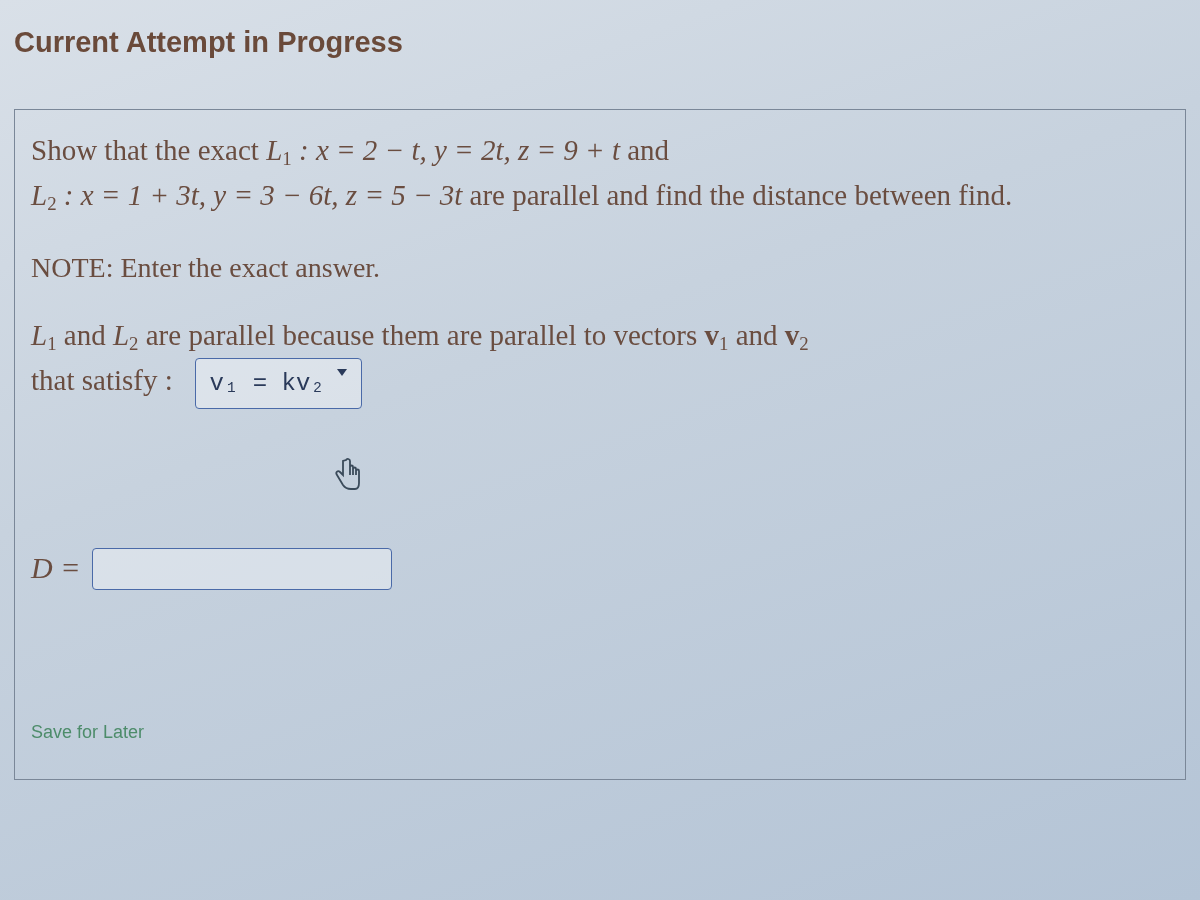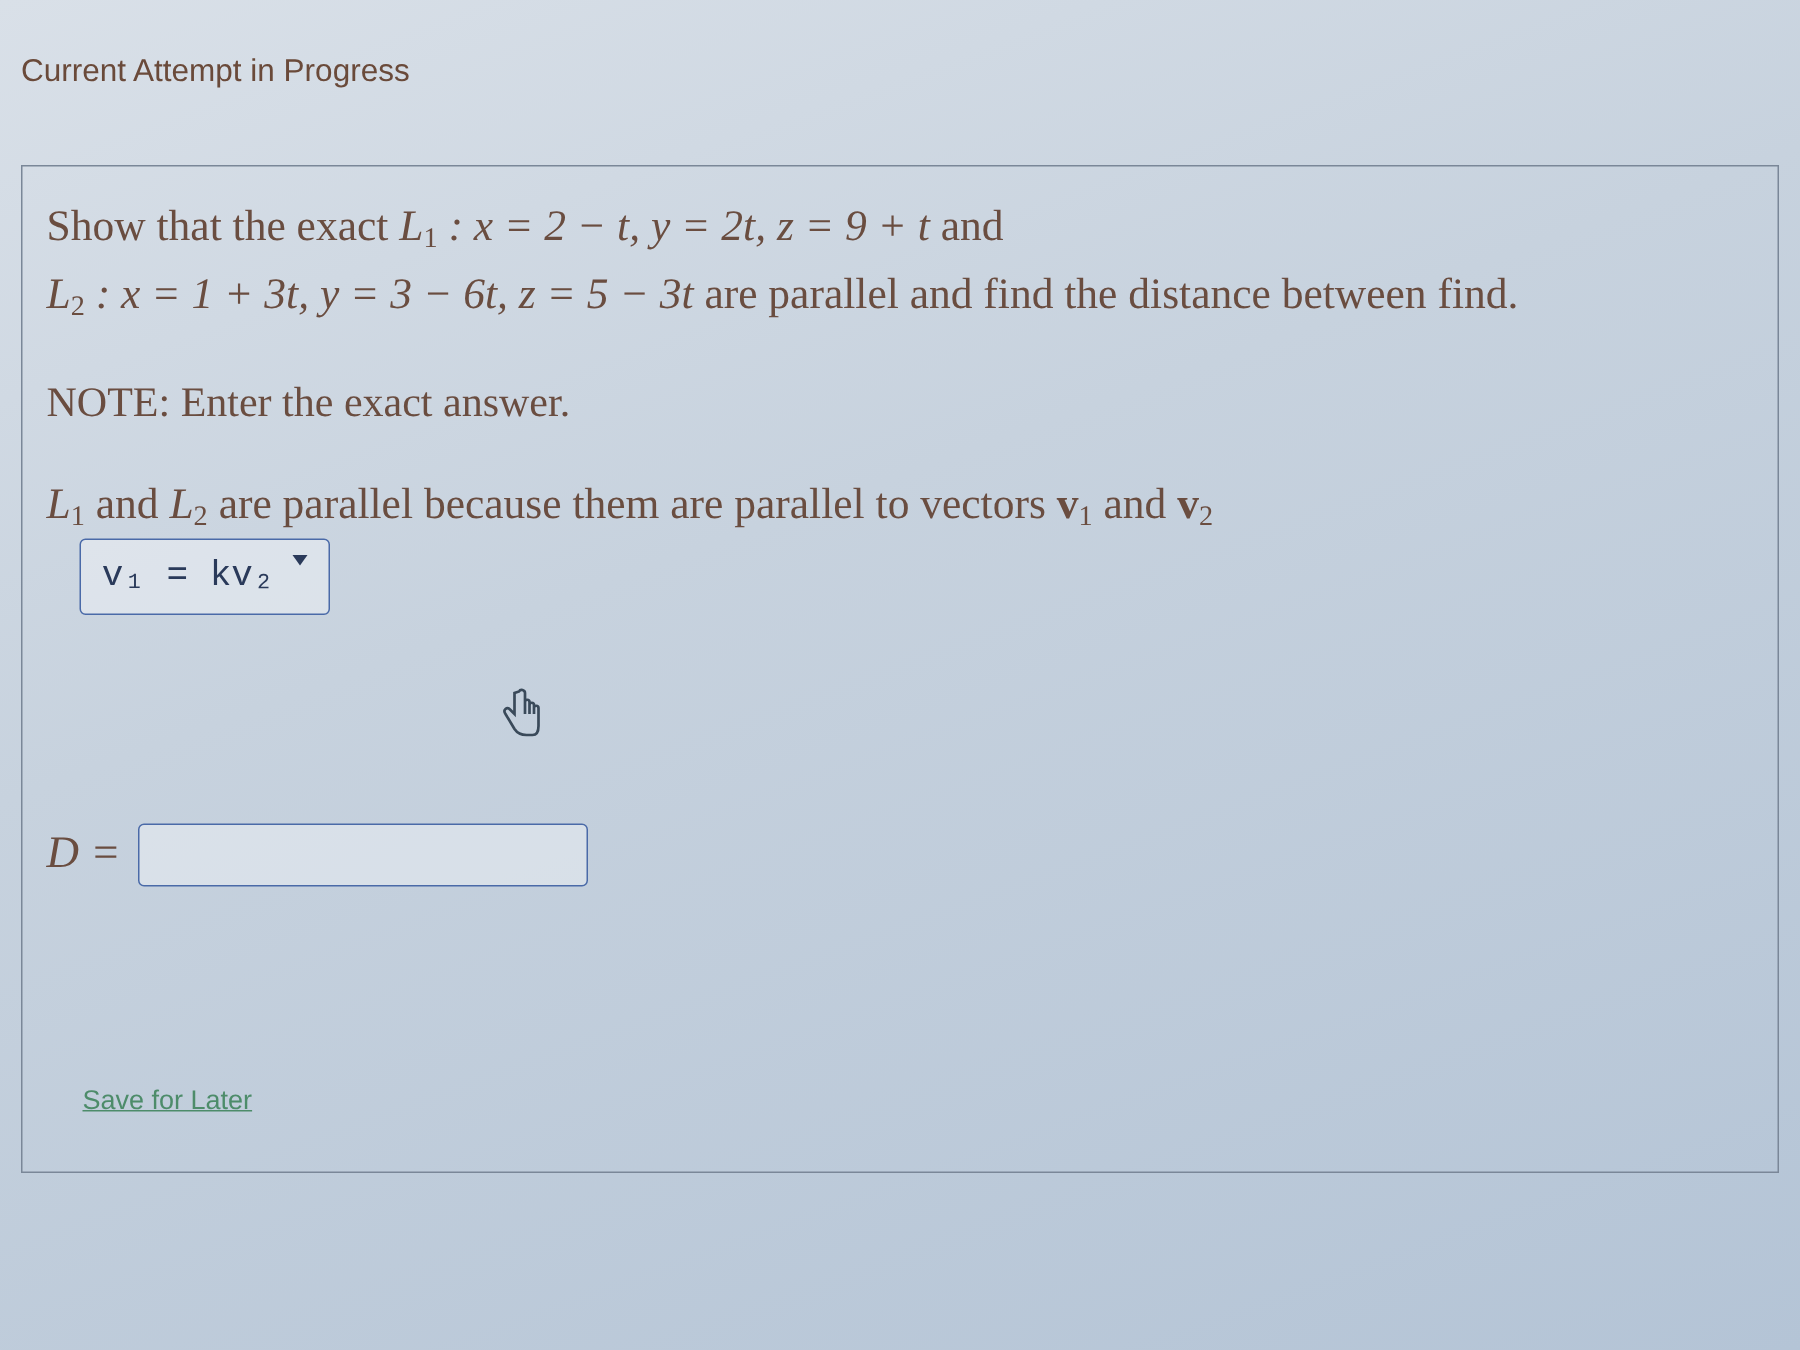--- a/index.html
+++ b/index.html
@@ -17,23 +17,23 @@
 .link-row a{
   color:#2a7a46;
   font-family:Arial,Helvetica,sans-serif;
   font-size:19px;
   font-weight:600;
   text-decoration:none;
 }
 .attempt{
   color:#6a4a3a;
   font-family:Arial,Helvetica,sans-serif;
-  font-size:21px;
-  font-weight:400;
-  margin-top:32px;
+  font-size:29px;
+  font-weight:700;
+  margin-top:22px;
 }
 .problem-box{
   margin-top:50px;
   border:1px solid #7a8798;
   padding:18px 16px 28px 16px;
   background:transparent;
   font-size:29px;
   line-height:1.55;
   color:#6a4d40;
 }
@@ -79,29 +79,27 @@
   height:42px;
   border:1px solid #4a6aa8;
   border-radius:4px;
   background:rgba(255,255,255,0.35);
   font-size:22px;
   padding:0 10px;
   box-sizing:border-box;
 }
 .save-btn{
   margin-top:130px;
-  margin-left:24px;
   color:#4d8c6a;
   font-family:Arial,Helvetica,sans-serif;
   font-size:18px;
   background:transparent;
   border:none;
   padding:0;
   cursor:pointer;
-  text-decoration:underline;
 }
 </style>
 </head>
 <body>
 
 <div class="page">
 
 
   <div class="attempt">Current Attempt in Progress</div>
 
@@ -109,21 +107,21 @@
 
     <div class="math">
       <span>Show that the exact </span><span class="mi">L</span><span class="sub">1</span><span class="mi"> : x = 2 − t,  y = 2t,  z = 9 + t</span><span> and</span><br>
       <span class="mi">L</span><span class="sub">2</span><span class="mi"> : x = 1 + 3t,  y = 3 − 6t,  z = 5 − 3t</span><span> are parallel and find the distance between find.</span>
     </div>
 
     <div class="note">NOTE: Enter the exact answer.</div>
 
     <div class="math">
       <span class="mi">L</span><span class="sub">1</span><span> and </span><span class="mi">L</span><span class="sub">2</span><span> are parallel because them are parallel to vectors </span><span style="font-weight:bold">v</span><span class="sub">1</span><span> and </span><span style="font-weight:bold">v</span><span class="sub">2</span><br>
-      &nbsp;&nbsp;
+      <span>that satisfy :</span>&nbsp;&nbsp;
       <span class="dropdown">
         <span>v₁ = kv₂</span>
         <svg width="14" height="14" viewBox="0 0 14 14">
             <polygon points="2,4 12,4 7,11" fill="#2a3a5a"></polygon>
           </svg>
       </span>
     </div>
 
     <div class="cursor-row">
       <svg width="32" height="38" viewBox="0 0 32 38">

